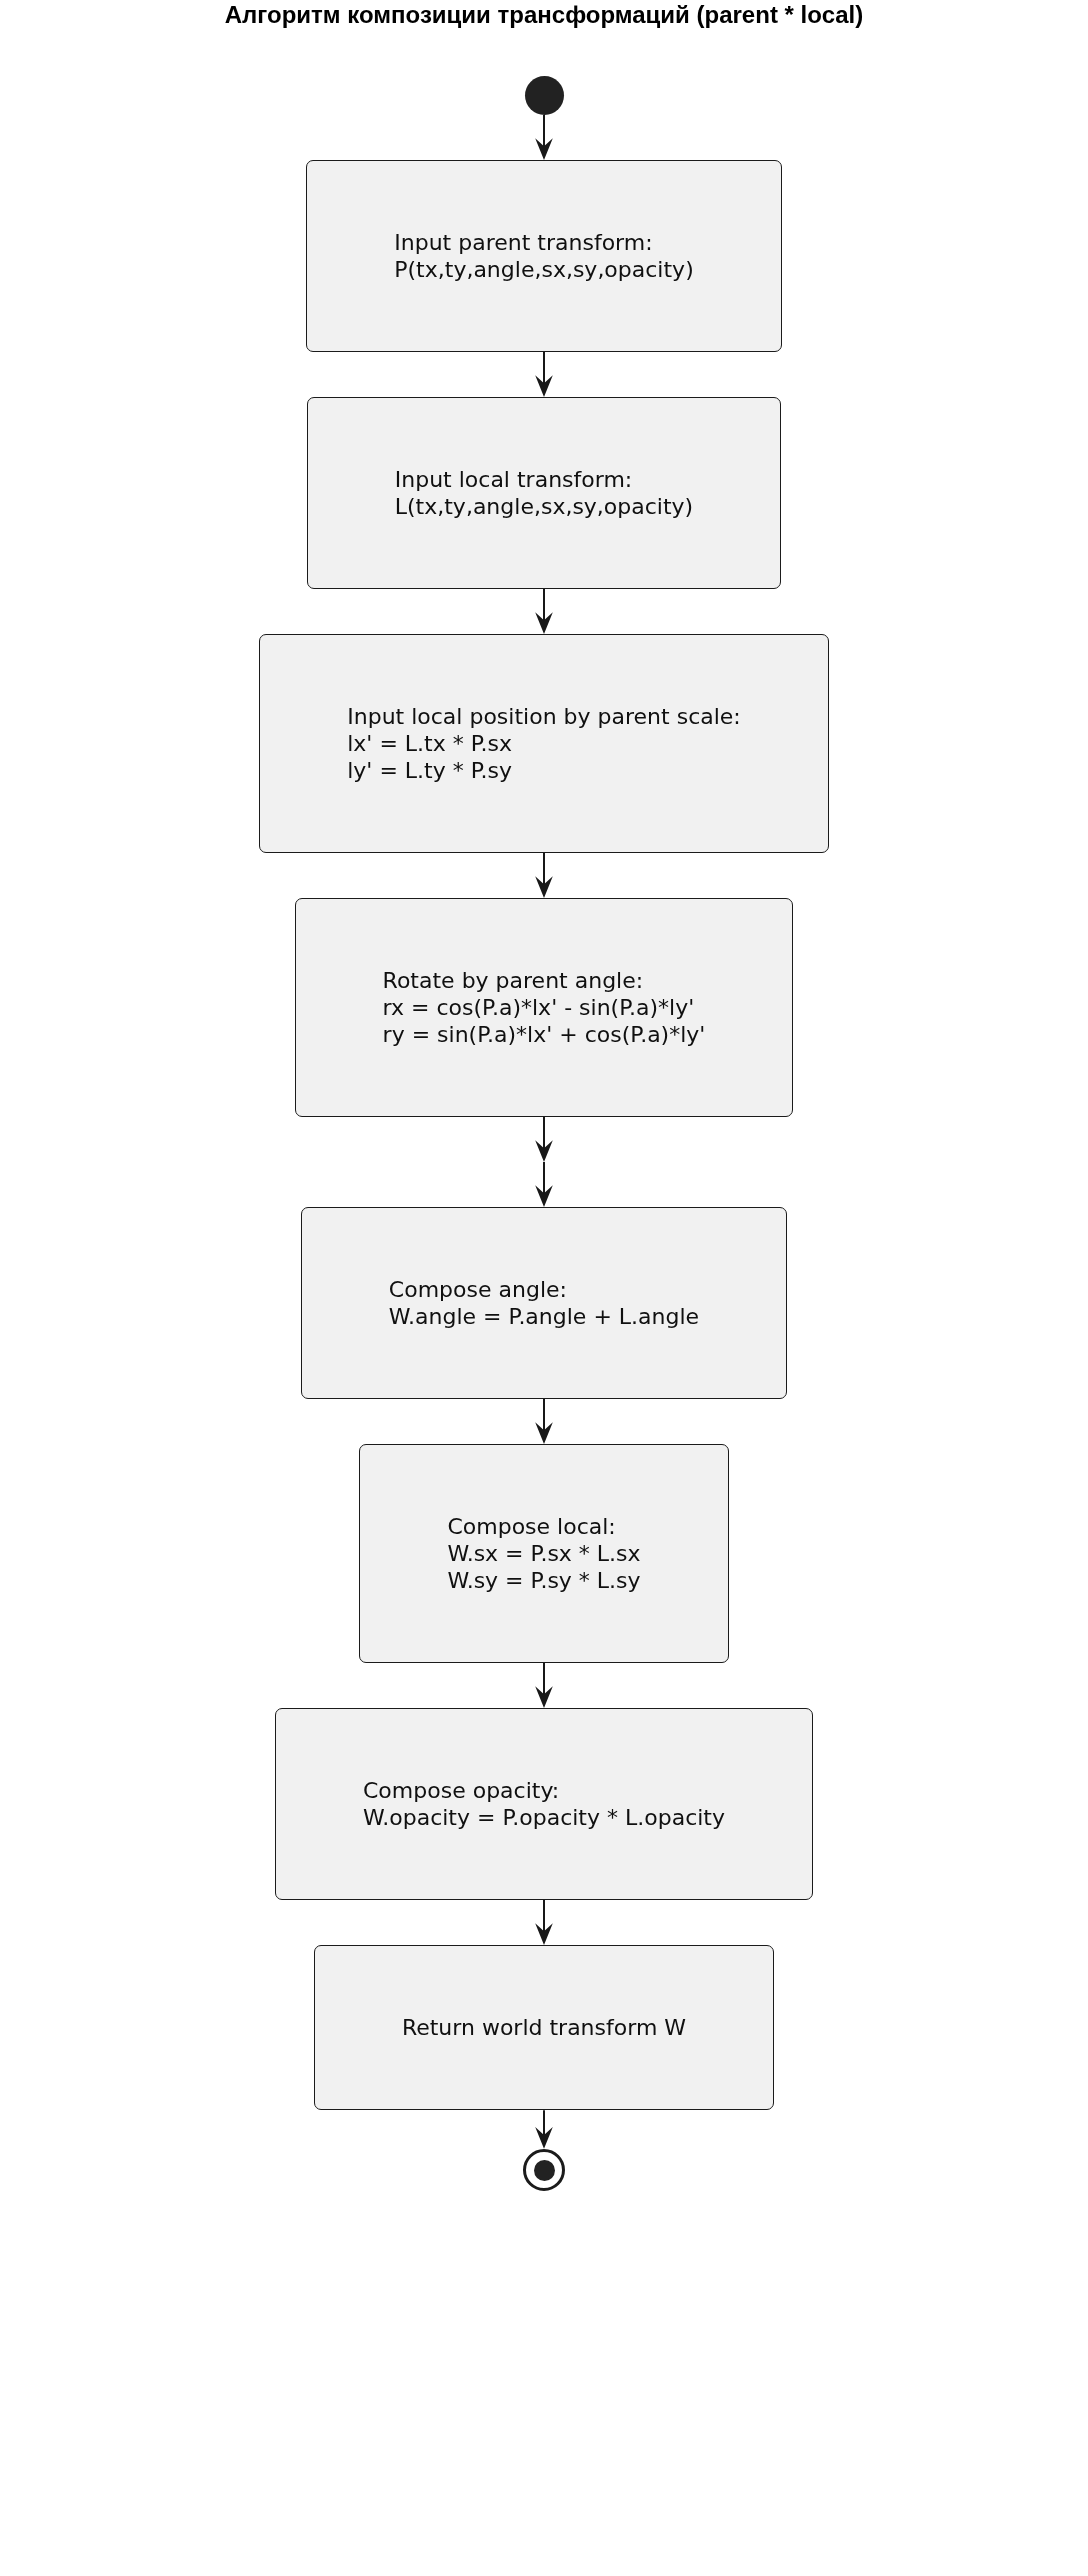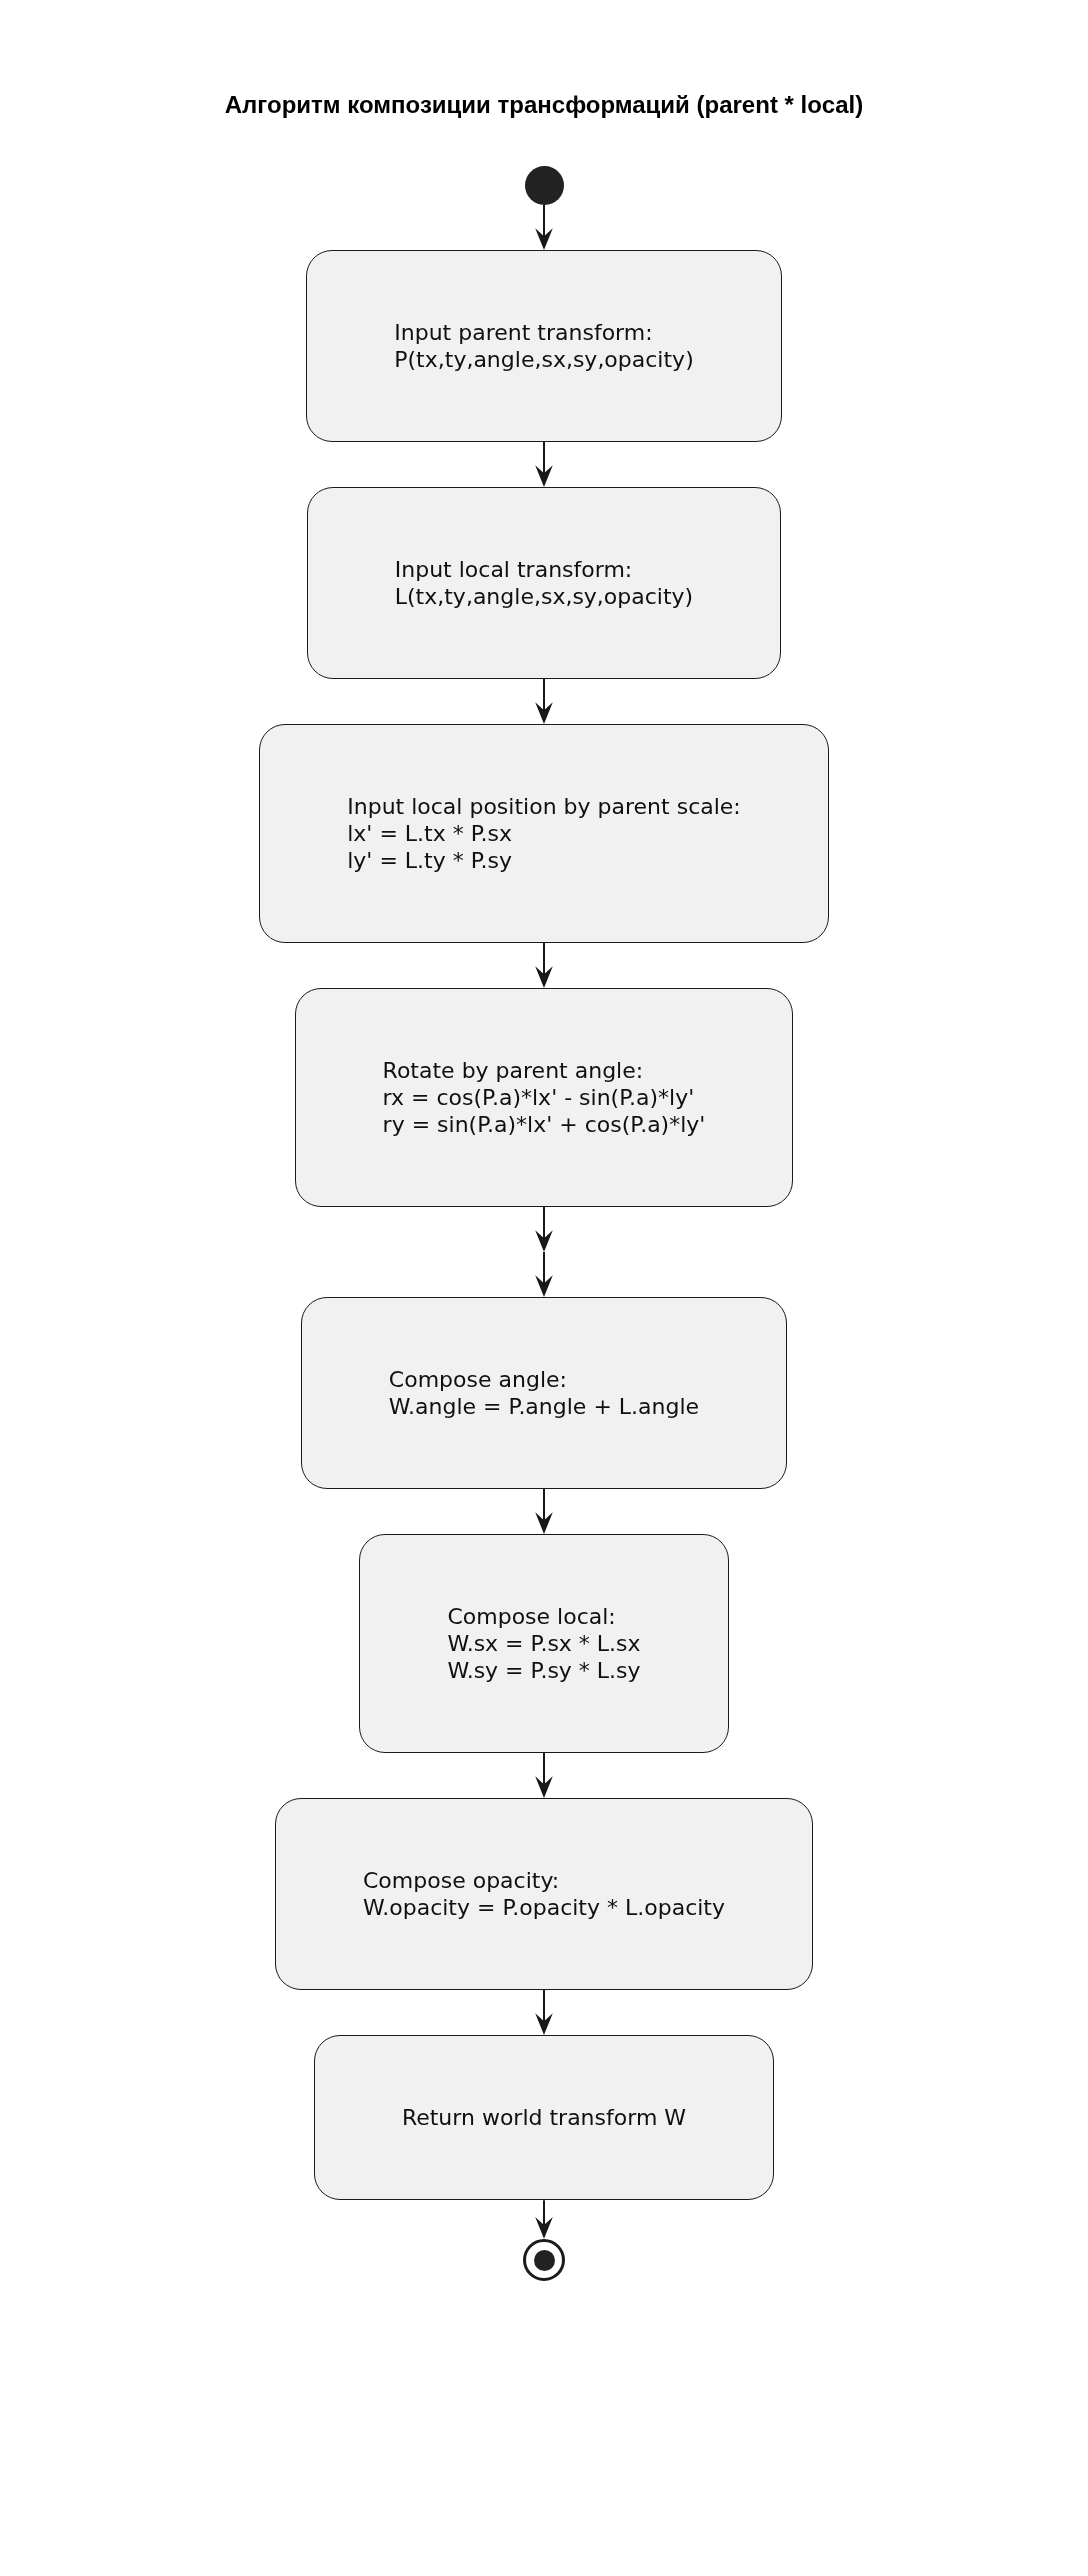--- a/index.html
+++ b/index.html
@@ -14,21 +14,20 @@
     font-family: "DejaVu Sans", "Liberation Sans", sans-serif;
   }
   .page {
     position: relative;
     width: 1088px;
     height: 2576px;
     background: #ffffff;
   }
   .title {
     margin: 0;
-    padding-top: 90px;
     text-align: center;
     font-size: 24px;
     line-height: 29px;
     font-weight: 700;
     color: #000000;
     font-family: "Liberation Sans", "DejaVu Sans", sans-serif;
   }
   .flow {
     margin-top: 47px;
     display: flex;
@@ -38,21 +37,21 @@
   .start-node {
     width: 39px;
     height: 39px;
     border-radius: 50%;
     background: #222222;
   }
   .node {
     box-sizing: border-box;
     background: #f1f1f1;
     border: 1.6px solid #1b1b1b;
-    border-radius: 26px;
+    border-radius: 7px;
     padding: 68px 87px;
     text-align: left;
     color: #101010;
   }
   .node .line {
     display: block;
     font-size: 22px;
     line-height: 27px;
     white-space: nowrap;
     color: #101010;

